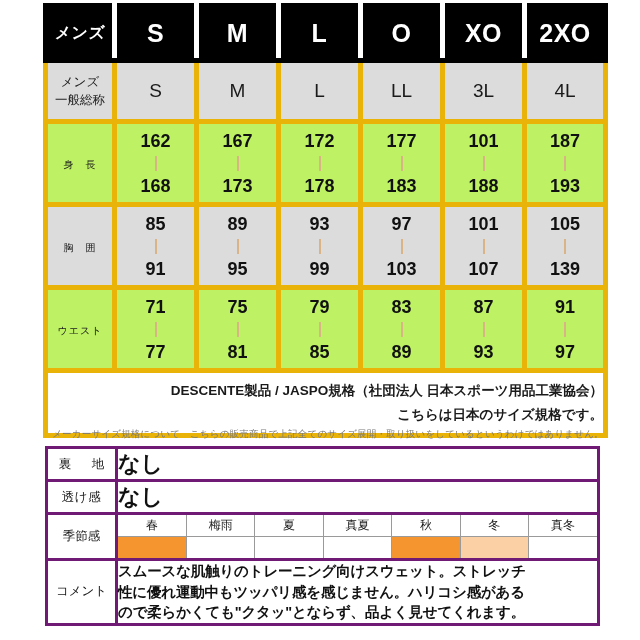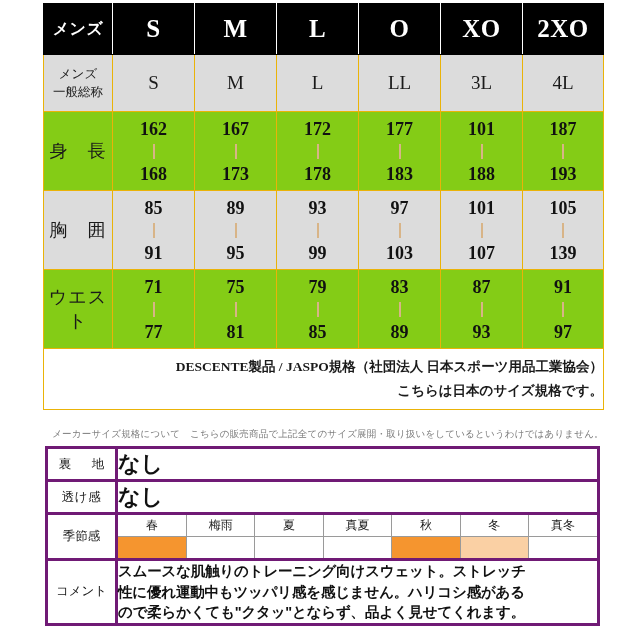--- a/index.html
+++ b/index.html
@@ -23,25 +23,24 @@
     left: 43px;
     top: 3px;
     width: 560px;
   }
   table.size-table {
     border-collapse: collapse;
     table-layout: fixed;
     width: 560px;
   }
   table.size-table td, table.size-table th {
-    border: 1px solid #eab308;
+    border: 5px solid #eab308;
     text-align: center;
     vertical-align: middle;
     padding: 0;
-    font-family: Liberation Serif, serif;
   }
   
   tr.hdr-black td {
     background: #000000;
     color: #ffffff;
     font-weight: bold;
     height: 50px;
     border-color: #000000;
     border-left-color: #ffffff;
     border-right-color: #ffffff;
@@ -71,24 +70,24 @@
     line-height: 1.45;
     color: #222;
   }
   .alias-val {
     font-size: 19px;
     color: #1a1a1a;
   }
 
   
   tr.meas-row td { height: 78px; }
-  tr.meas-row.white td { background: #84cc16; }
+  tr.meas-row.white td { background: #bef264; }
   tr.meas-row.gray td { background: #dcdcdc; }
   .meas-label {
-    font-size: 18px;
+    font-size: 10px;
     letter-spacing: 1px;
     font-weight: normal;
     color: #1a1a1a;
   }
   .range {
     display: flex;
     flex-direction: column;
     align-items: center;
     justify-content: center;
     line-height: 1;

